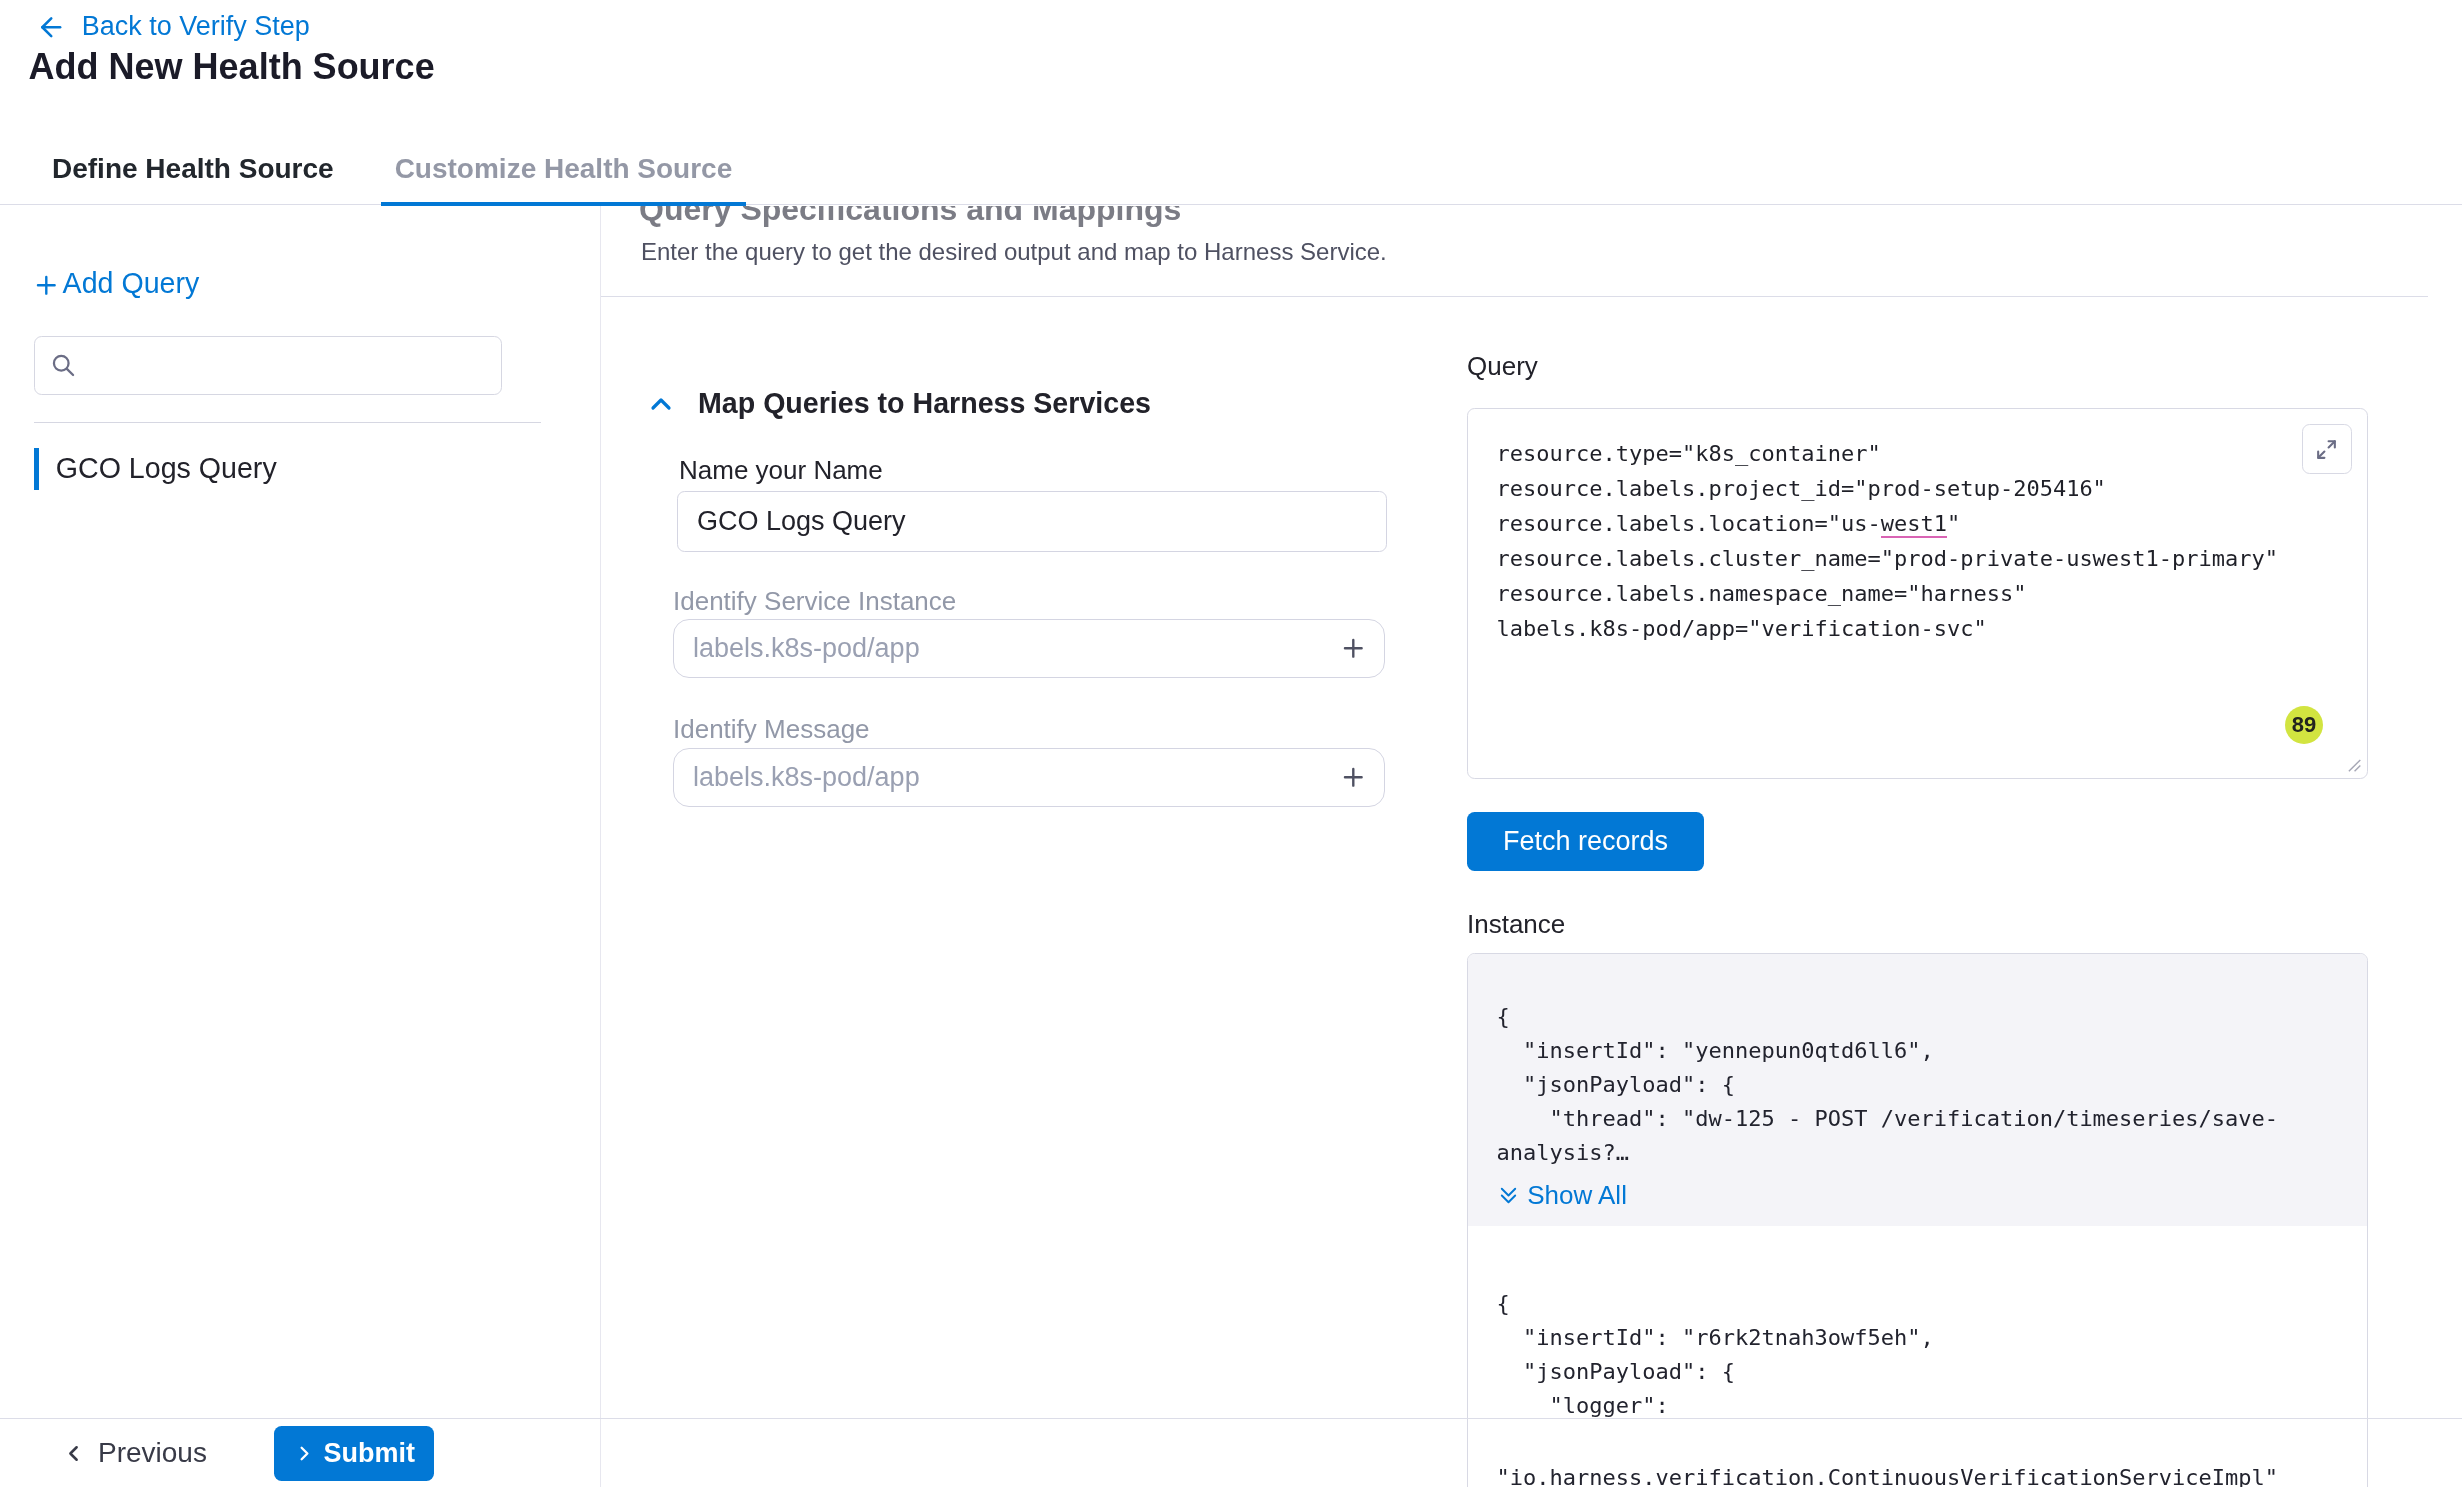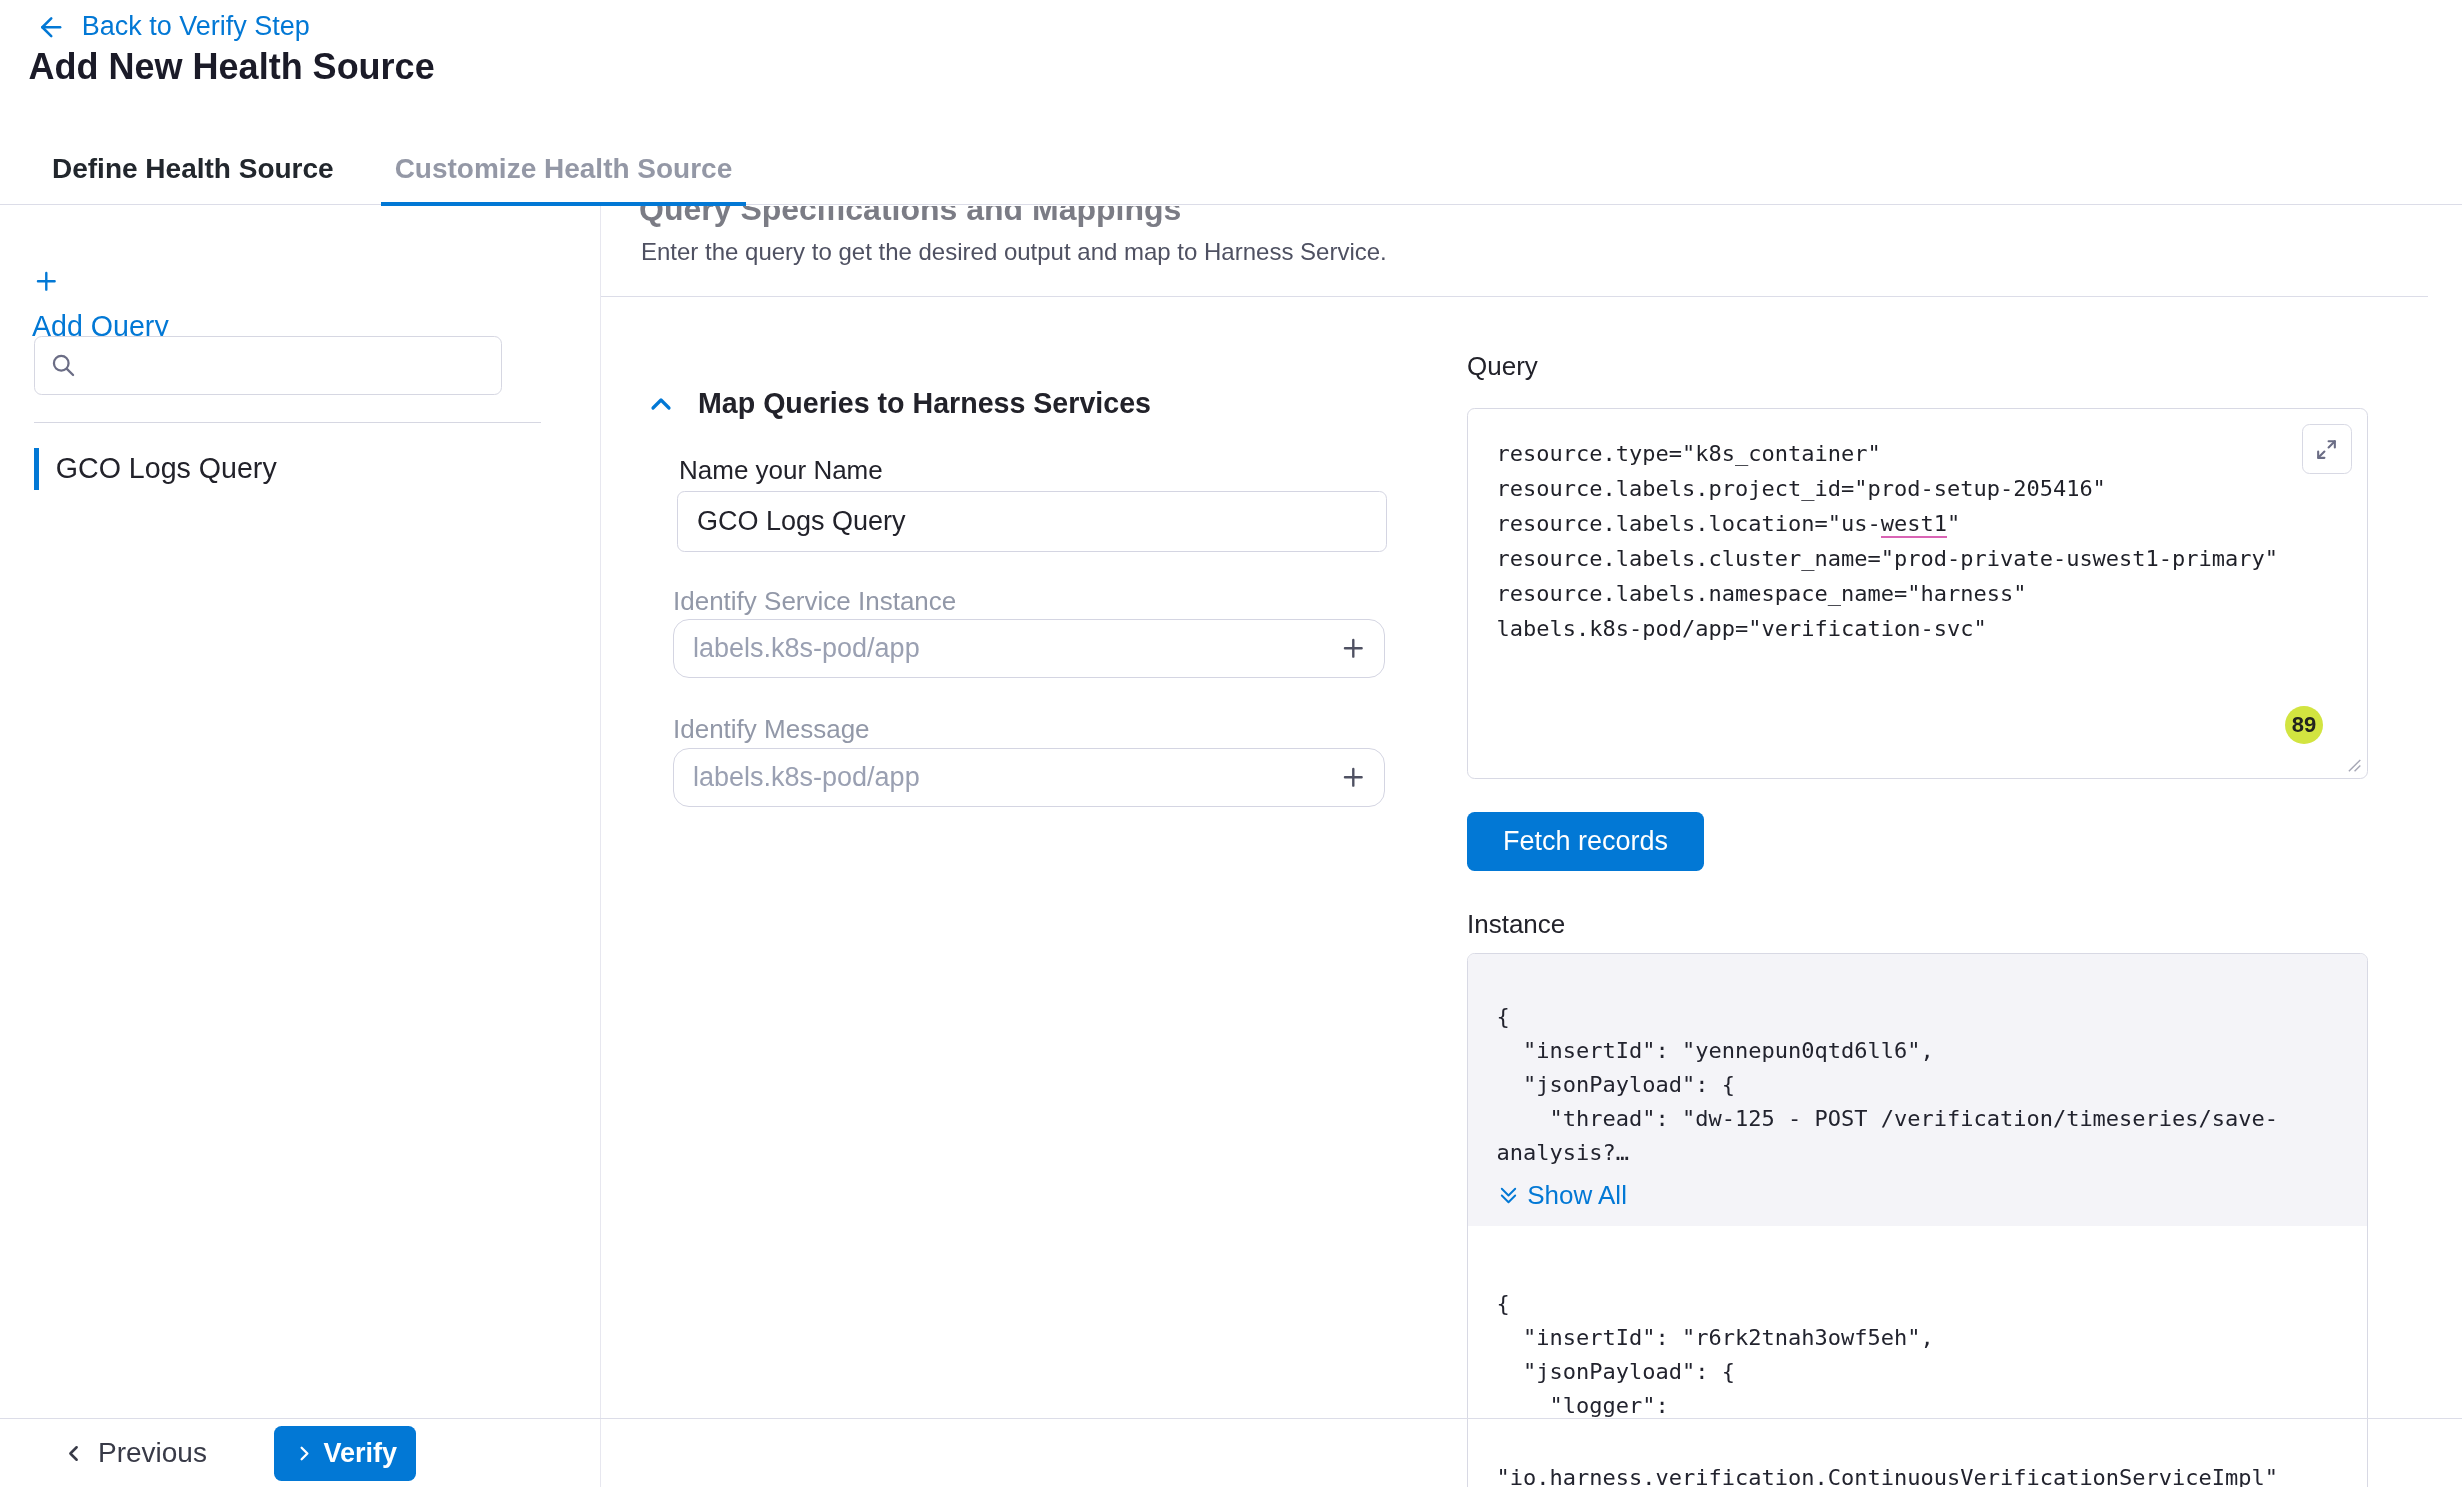--- a/index.html
+++ b/index.html
@@ -19,21 +19,21 @@
   .page-title { position: absolute; left: 28.6px; top: 46px; font-size: 36px; font-weight: 700; color: #1b1b28; }
 
   
   .tabbar { position: absolute; top: 133px; left: 0; right: 0; height: 72px; border-bottom: 1.9px solid #dcdde8; background: #fff; display: flex; align-items: stretch; padding-left: 52px; z-index: 4; }
   .tab { display: flex; align-items: center; margin-right: 61px; font-size: 28px; font-weight: 600; color: #22272d; position: relative; cursor: pointer; }
   .tab--active { color: #9498a6; }
   .tab--active::after { content: ""; position: absolute; left: -13.3px; right: -13.3px; bottom: -1.9px; height: 3.8px; background: #0278d5; }
 
   
   .sidebar { position: absolute; top: 206px; left: 0; width: 600px; bottom: 0; background: #fff; }
-  .add-query { position: absolute; left: 32px; top: 61px; display: flex; align-items: flex-start; gap: 14px; color: #0278d5; font-size: 28.6px; cursor: pointer; flex-direction: column; }
+  .add-query { position: absolute; left: 32px; top: 61px; display: flex; align-items: flex-end; gap: 2px; color: #0278d5; font-size: 28.6px; cursor: pointer; }
   .search-box { position: absolute; left: 34px; top: 130px; width: 468px; height: 59px; border: 1px solid #d6d7e2; border-radius: 7.6px; background: #fff; display: flex; align-items: center; padding-left: 15.2px; }
   .search-box input { border: none; outline: none; flex: 1; height: 100%; font-size: 26px; font-family: "Liberation Sans", sans-serif; background: transparent; margin-left: 11.4px; }
   .sidebar-divider { position: absolute; left: 34px; top: 216px; width: 507px; border-top: 1px solid #d6d7e2; }
   .query-item { position: absolute; left: 34px; top: 234px; height: 57px; display: flex; align-items: center; cursor: pointer; }
   .query-item .marker { width: 4.8px; height: 42px; background: #0278d5; margin-right: 17px; }
   .query-item .label { font-size: 28.6px; color: #22222a; }
 
   
   .main { position: absolute; top: 206px; left: 600px; right: 0; bottom: 0; overflow: hidden; background: #fff; border-left: 1px solid #e7e7ef; }
   .section-heading { position: absolute; left: 38px; top: -15.2px; font-size: 32px; font-weight: 700; color: #7b7c85; white-space: nowrap; }
@@ -227,16 +227,16 @@
         </svg>
     </span>
     <span>Previous</span>
   </button>
   <button class="submit-btn">
     <span>
       <svg width="23" height="23" viewBox="0 0 24 24" fill="none" stroke="#ffffff" stroke-width="2.4" stroke-linecap="round" stroke-linejoin="round">
           <path d="m9 6 6 6-6 6"></path>
         </svg>
     </span>
-    <span>Verify</span>
+    <span>Submit</span>
   </button>
 </div>
 
 
 </body></html>

